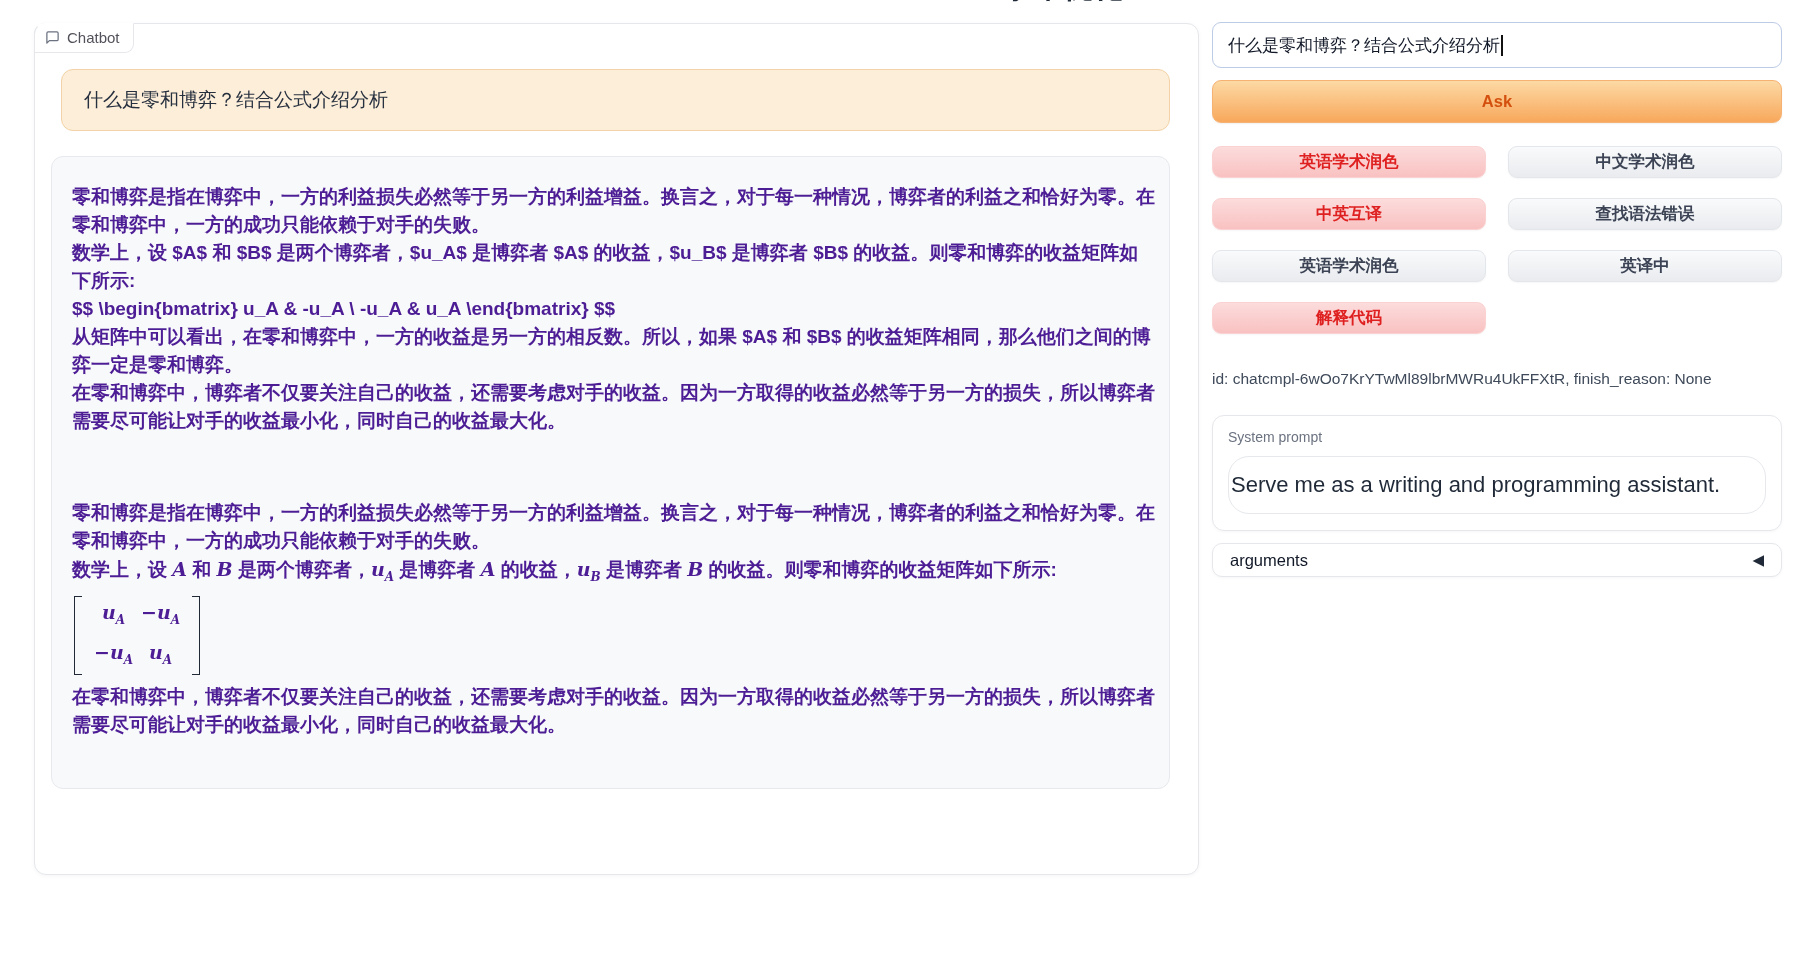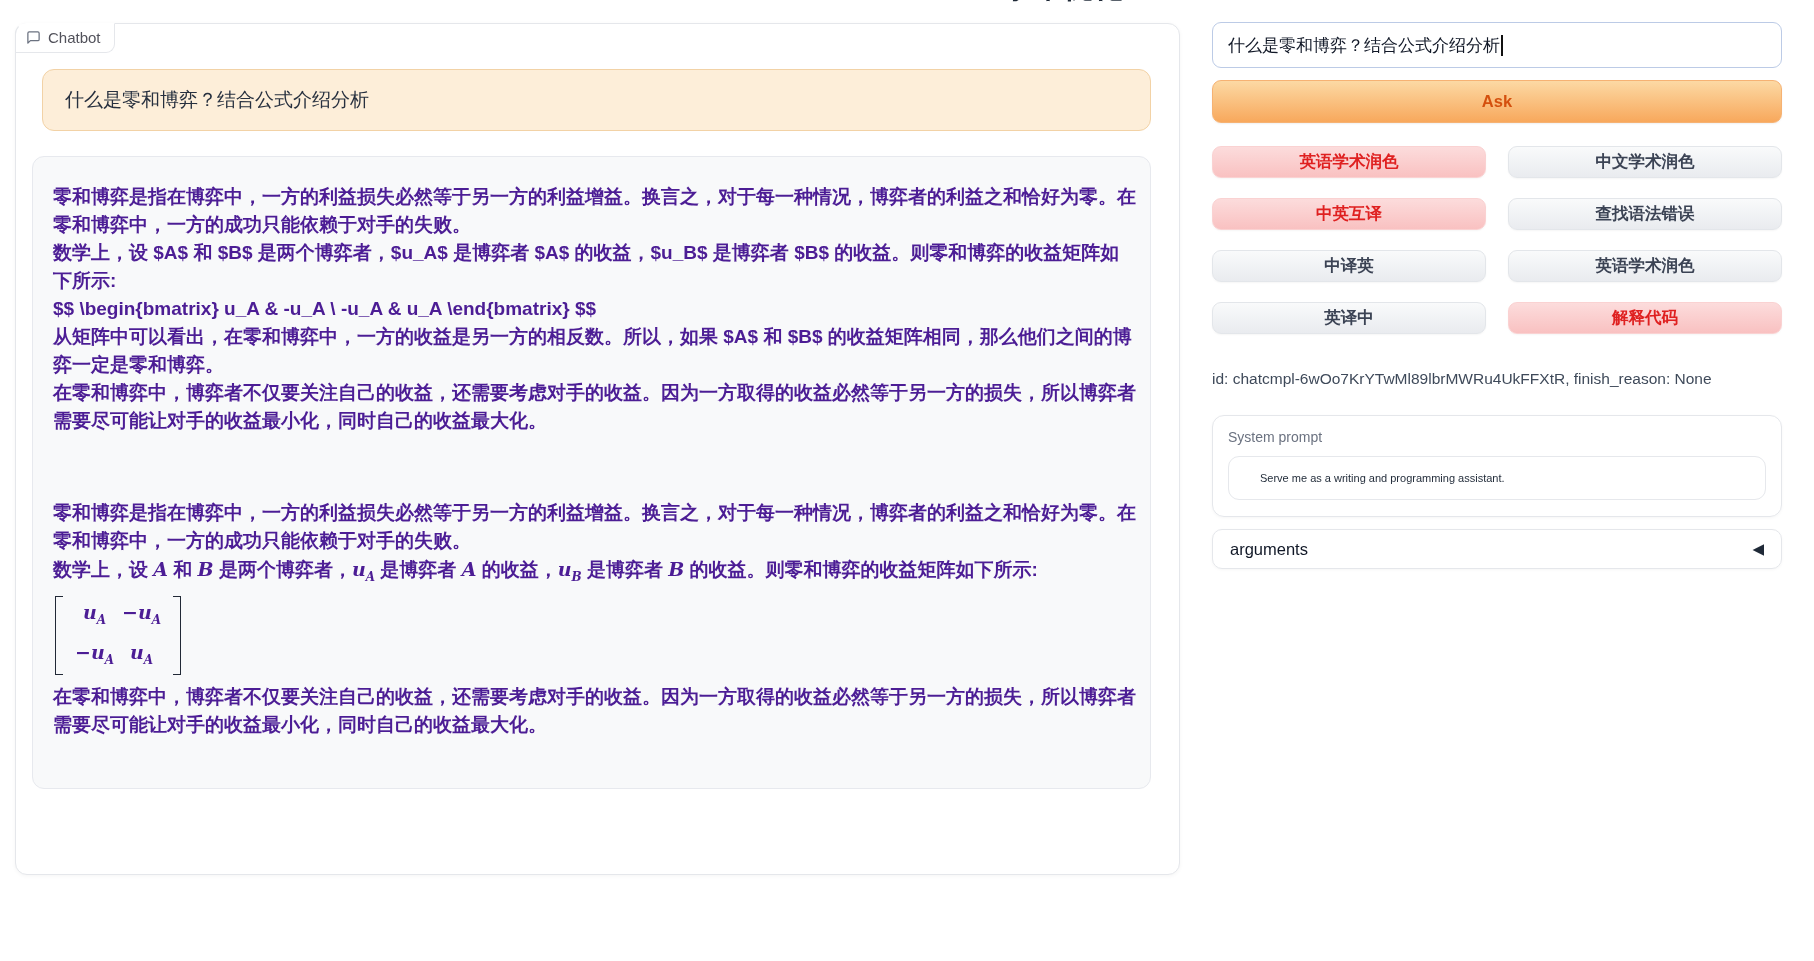--- a/index.html
+++ b/index.html
@@ -5,21 +5,21 @@
   * { box-sizing: border-box; margin: 0; padding: 0; }
   html,body { width: 1814px; height: 961px; background: #ffffff;
     font-family: "Liberation Sans", sans-serif; position: relative; overflow: hidden; }
 
   
   .page-title { position: absolute; top: -32px; left: 0; right: 0;
     text-align: center; transform: translateX(88px);
     font-size: 30px; line-height: 38px; font-weight: 700; color: #1f2937; }
 
   
-  .chat-card { position: absolute; left: 15px; top: 23px; width: 1165px; height: 852px;
+  .chat-card { position: absolute; left: 34px; top: 23px; width: 1165px; height: 852px;
     background: #fff; border: 1px solid #e5e7eb; border-radius: 12px;
     box-shadow: 0 1px 4px rgba(0,0,0,.045); }
   .component-label { position: absolute; top: -1px; left: -1px; display: inline-flex;
     align-items: center; gap: 7px; background: #fff; border: 1px solid #e5e7eb;
     border-top-left-radius: 11px; border-bottom-right-radius: 9px; border-top-color: transparent;
     padding: 5px 13px 6px 10px; color: #52525b; font-size: 15px; z-index: 2; }
   .chat-scroll { position: absolute; inset: 0; padding: 45px 28px 20px 16px; overflow: hidden; }
 
   .bubble { border-radius: 12px; font-size: 19px; line-height: 28px; color: #27303f; }
   .bubble-user { margin-left: 10px; background: #fdeed9; border: 1px solid #f2d2a6;
@@ -59,24 +59,24 @@
   .btn-gray { background: linear-gradient(180deg, #f9fafb 0%, #e9ebef 100%);
     border: 1px solid #e3e6ea; color: #3b4354; box-shadow: 0 1px 2px rgba(0,0,0,.04); }
   .btn-red { background: linear-gradient(180deg, #fcdcdc 0%, #f9c1c1 100%);
     border: 1px solid #fad2d2; color: #df2020; box-shadow: 0 1px 2px rgba(0,0,0,.04); }
 
   .status-line { margin-top: 36px; font-size: 15.5px; color: #3f4a5a; }
 
   .sys-card { margin-top: 27px; border: 1px solid #e5e7eb; border-radius: 12px;
     padding: 13px 15px 16px 15px; box-shadow: 0 1px 3px rgba(0,0,0,.04); }
   .sys-label { font-size: 14px; color: #6b7280; }
-  .sys-input { margin-top: 11px; border: 1px solid #e6e8ec; border-radius: 11px;
-    padding: 15px 31px; font-size: 11px; color: #1f2937; cursor: text; }
+  .sys-input { margin-top: 11px; border: 1px solid #e6e8ec; border-radius: 21px;
+    padding: 15px 2px; font-size: 22px; color: #1f2937; cursor: text; }
 
-  .accordion { margin-top: 12px; height: 40px; border: 1px solid #e5e7eb;
+  .accordion { margin-top: 12px; height: 34px; border: 1px solid #e5e7eb;
     border-radius: 10px; padding: 0 17px; display: flex; align-items: center;
     justify-content: space-between; font-size: 16.5px; color: #111827; cursor: pointer;
     box-shadow: 0 1px 3px rgba(0,0,0,.04); }
   .tri { font-size: 15px; color: #1f2937; }
 
   .chat-icon svg { display: block; }
 </style>
 </head>
 <body>
 
@@ -132,21 +132,20 @@
       <span class="caret"></span>
   </div>
 
   <div class="btn btn-ask" role="button">Ask</div>
 
   <div class="fn-grid">
       <div class="btn btn-red" role="button">英语学术润色</div>
       <div class="btn btn-gray" role="button">中文学术润色</div>
       <div class="btn btn-red" role="button">中英互译</div>
       <div class="btn btn-gray" role="button">查找语法错误</div>
-      <div class="btn btn-gray" role="button">中译英</div>
       <div class="btn btn-gray" role="button">英语学术润色</div>
       <div class="btn btn-gray" role="button">英译中</div>
       <div class="btn btn-red" role="button">解释代码</div>
     </div>
 
   <div class="status-line">id: chatcmpl-6wOo7KrYTwMl89lbrMWRu4UkFFXtR, finish_reason: None</div>
 
   <div class="sys-card">
     <div class="sys-label">System prompt</div>
     <div class="sys-input" role="textbox">Serve me as a writing and programming assistant.</div>

